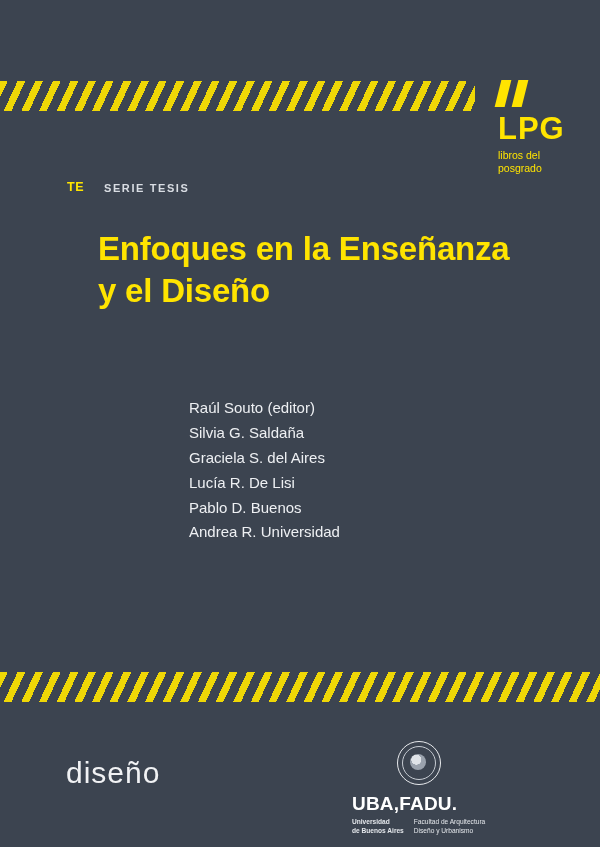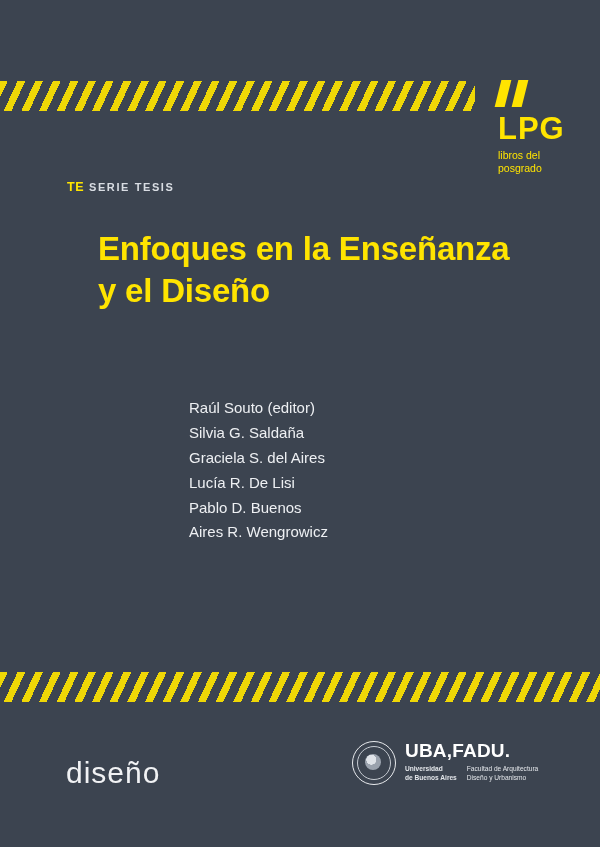--- a/index.html
+++ b/index.html
@@ -80,22 +80,22 @@
     line-height: 1.25;
     color: #ffe400;
   }
 
   
   .series {
     position: absolute;
     top: 180px;
     left: 67px;
     display: flex;
-    align-items: center;
-    gap: 5px;
+    align-items: flex-end;
+    gap: 20px;
   }
   .series-code {
     color: #ffe400;
     font-size: 12.5px;
     font-weight: bold;
     letter-spacing: 0.5px;
   }
   .series-label {
     color: #d9dde3;
     font-size: 11px;
@@ -137,22 +137,24 @@
     letter-spacing: 1px;
     line-height: 1;
     font-weight: 300;
   }
 
   .uba {
     position: absolute;
     top: 741px;
     left: 352px;
     display: flex;
+    align-items: center;
     gap: 9px;
     color: #ffffff;
+    flex-direction: column;
   }
   .uba-seal {
     width: 42px;
     height: 42px;
     border-radius: 50%;
     border: 1.6px solid #e8eaed;
     position: relative;
     flex: none;
   }
   .uba-seal::before {
@@ -215,21 +217,21 @@
     <div>Enfoques en la Enseñanza</div>
     <div>y el Diseño</div>
   </div>
 
   <div class="authors">
     <div>Raúl Souto (editor)</div>
     <div>Silvia G. Saldaña</div>
     <div>Graciela S. del Aires</div>
     <div>Lucía R. De Lisi</div>
     <div>Pablo D. Buenos</div>
-    <div>Aires R. Wengrowicz</div>
+    <div>Andrea R. Universidad</div>
   </div>
 
   <div class="diseno">diseño</div>
 
   <div class="uba">
     <div class="uba-seal"></div>
     <div class="uba-text">
       <div class="uba-main">UBA,FADU.</div>
       <div class="uba-cols">
         <div class="uba-col">

